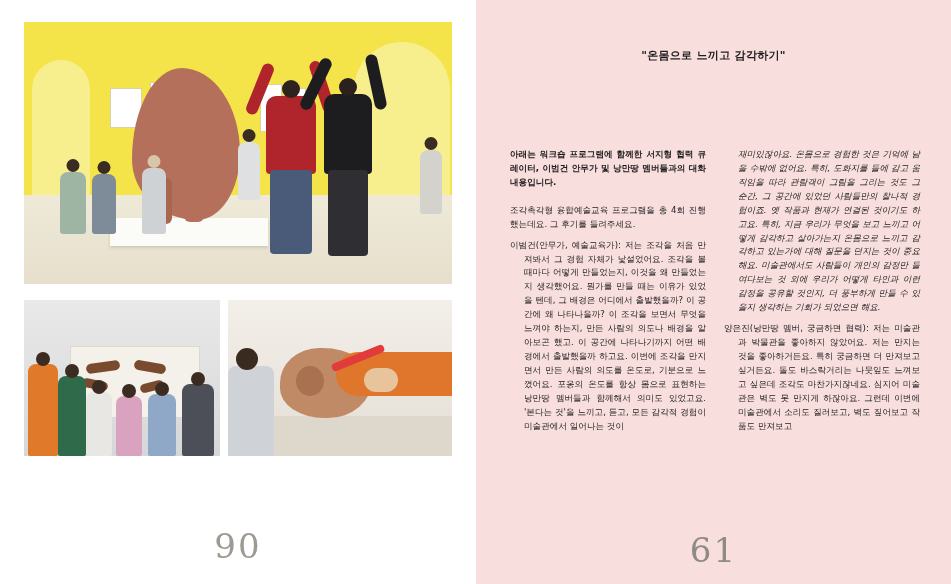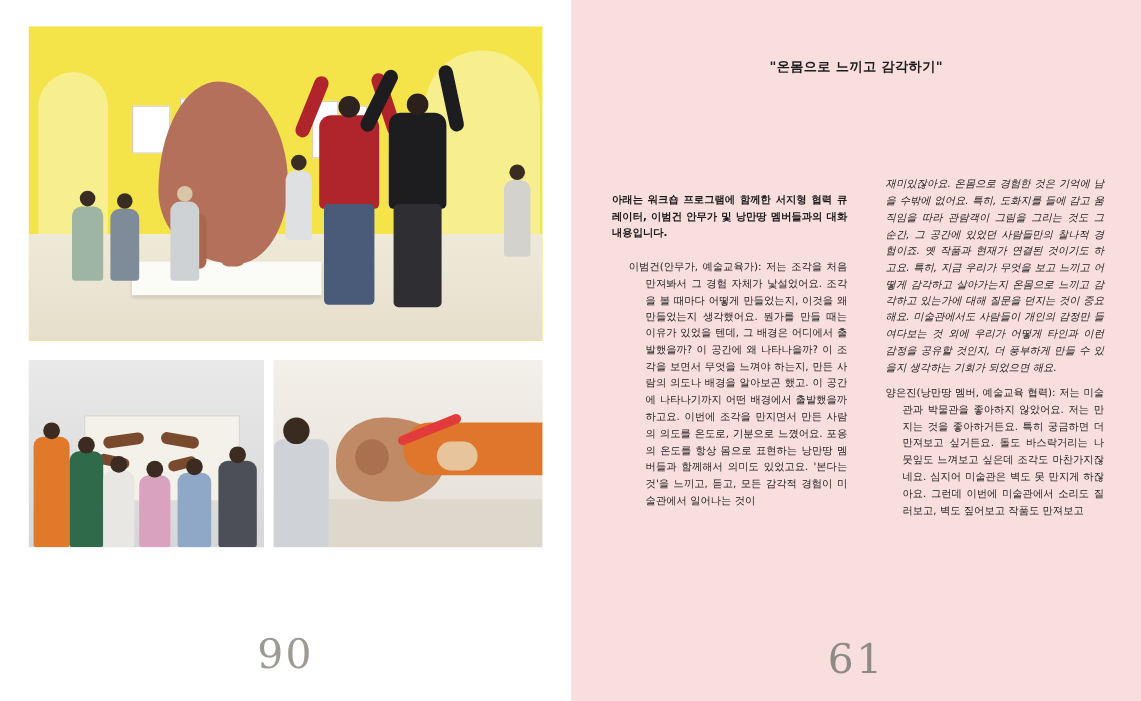--- a/index.html
+++ b/index.html
@@ -245,39 +245,38 @@
     font-size: 8.6px;
     line-height: 1.62;
     color: #222222;
     text-align: justify;
   }
   .col-left { width: 196px; }
   .col-right { width: 196px; }
   .lead {
     font-weight: bold;
     color: #1a1a1a;
-    margin: 13px 0 14px 0;
+    margin: 0 0 14px 0;
     line-height: 1.62;
   }
   .para {
     margin: 0 0 7px 0;
   }
   .para.indent {
     text-indent: 0;
     padding-left: 14px;
     font-style: italic;
   }
   .speaker {
     padding-left: 0;
   }
   .speaker .hang {
     display: block;
     padding-left: 14px;
     text-indent: -14px;
-    margin-left: 14px;
   }
   .page-number-right {
     position: absolute;
     left: 0; right: 0; bottom: 14px;
     text-align: center;
     font-family: "DejaVu Serif", "Liberation Serif", serif;
     font-size: 34px;
     color: #8e8a85;
     letter-spacing: 2px;
   }
@@ -377,33 +376,34 @@
   </div>
 
   <div class="page-right">
 
     <div class="r-subtitle">"온몸으로 느끼고 감각하기"</div>
 
     <div class="cols">
 
       <div class="col col-left">
         <p class="lead">아래는 워크숍 프로그램에 함께한 서지형 협력 큐레이터, 이범건 안무가 및 낭만땅 멤버들과의 대화 내용입니다.</p>
+        <p class="para">조각촉각형 융합예술교육 프로그램을 총 4회 진행했는데요. 그 후기를 들려주세요.</p>
         <p class="para speaker">
           <span class="hang">
             <span>이범건(안무가, 예술교육가):</span>
             <span>저는 조각을 처음 만져봐서 그 경험 자체가 낯설었어요. 조각을 볼 때마다 어떻게 만들었는지, 이것을 왜 만들었는지 생각했어요. 뭔가를 만들 때는 이유가 있었을 텐데, 그 배경은 어디에서 출발했을까? 이 공간에 왜 나타나을까? 이 조각을 보면서 무엇을 느껴야 하는지, 만든 사람의 의도나 배경을 알아보곤 했고. 이 공간에 나타나기까지 어떤 배경에서 출발했을까 하고요. 이번에 조각을 만지면서 만든 사람의 의도를 온도로, 기분으로 느꼈어요. 포옹의 온도를 항상 몸으로 표현하는 낭만땅 멤버들과 함께해서 의미도 있었고요. '본다는 것'을 느끼고, 듣고, 모든 감각적 경험이 미술관에서 일어나는 것이</span>
           </span>
         </p>
       </div>
 
       <div class="col col-right">
         <p class="para indent">재미있잖아요. 온몸으로 경험한 것은 기억에 남을 수밖에 없어요. 특히, 도화지를 들에 감고 움직임을 따라 관람객이 그림을 그리는 것도 그 순간, 그 공간에 있었던 사람들만의 찰나적 경험이죠. 옛 작품과 현재가 연결된 것이기도 하고요. 특히, 지금 우리가 무엇을 보고 느끼고 어떻게 감각하고 살아가는지 온몸으로 느끼고 감각하고 있는가에 대해 질문을 던지는 것이 중요해요. 미술관에서도 사람들이 개인의 감정만 들여다보는 것 외에 우리가 어떻게 타인과 이런 감정을 공유할 것인지, 더 풍부하게 만들 수 있을지 생각하는 기회가 되었으면 해요.</p>
         <p class="para speaker">
           <span class="hang">
-            <span>양은진(낭만땅 멤버, 예술교육 협력):</span>
+            <span>양은진(낭만땅 멤버, 궁금하면 협력):</span>
             <span>저는 미술관과 박물관을 좋아하지 않았어요. 저는 만지는 것을 좋아하거든요. 특히 궁금하면 더 만져보고 싶거든요. 돌도 바스락거리는 나뭇잎도 느껴보고 싶은데 조각도 마찬가지잖네요. 심지어 미술관은 벽도 못 만지게 하잖아요. 그런데 이번에 미술관에서 소리도 질러보고, 벽도 짚어보고 작품도 만져보고</span>
           </span>
         </p>
       </div>
 
     </div>
 
     <div class="page-number-right">61</div>
   </div>
 

